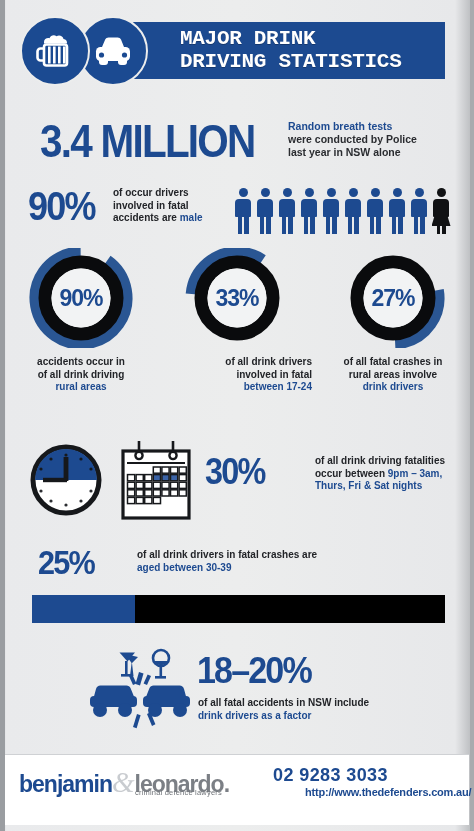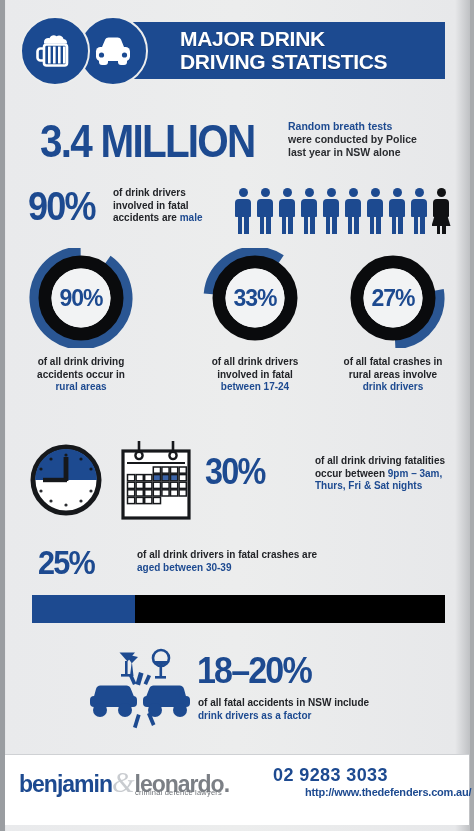--- a/index.html
+++ b/index.html
@@ -20,21 +20,21 @@
   
   .header{position:relative;height:100px;}
   .hdr-banner{
     position:absolute; left:110px; top:22px; width:335px; height:57px;
     background:linear-gradient(to right,#1d4a8f 0%,#1b4party 0%,#1b4585 60%,#194080 100%);
     background:#1c4a90;
   }
   .hdr-title{
     position:absolute;left:70px;top:5px;color:#ffffff;
     font-size:21px;line-height:23px;font-weight:bold;letter-spacing:-0.3px;
-    font-family:Liberation Sans, sans-serif;
+    font-family:Liberation Mono, monospace;
     text-shadow:0 1px 0 rgba(0,0,0,.25);
   }
   .circ{
     position:absolute;border-radius:50%;background:#1b4a91;
     display:flex;align-items:center;justify-content:center;
   }
   .circ.beer{left:20px;top:16px;width:70px;height:70px;z-index:3;border:2px solid #eceded;}
   .circ.car{left:78px;top:16px;width:70px;height:70px;z-index:2;border:2px solid #eceded;}
 
   
@@ -163,21 +163,21 @@
     <div class="million-cap">
       <div class="l1">Random breath tests</div>
       <div class="l2">were conducted by Police</div>
       <div class="l2">last year in NSW alone</div>
     </div>
   </div>
 
   <div class="row-male">
     <div class="big-num male-num">90%</div>
     <div class="cap male-cap">
-      <div>of drink drivers</div>
+      <div>of occur drivers</div>
       <div>involved in fatal</div>
       <div><span>accidents are </span><span class="hi">male</span></div>
     </div>
     <div class="people" id="people">
         <div class="person m">
           <span class="p-head"></span>
           <span class="p-body"></span>
           <span class="p-legL"></span>
           <span class="p-legR"></span>
         </div>
@@ -243,26 +243,26 @@
       <div class="donut-col" style="left: 6px;">
         <div class="donut-wrap">
           <svg class="donut-svg" width="108" height="100" viewBox="0 0 108 100">
             <circle cx="54" cy="50" r="44" fill="none" stroke="#2a5693" stroke-width="15" stroke-dasharray="248.8141381643116 276.46015351590177" transform="rotate(-55 54 50)"></circle>
             <circle cx="54" cy="50" r="36" fill="none" stroke="#0a0b0d" stroke-width="13"></circle>
             <circle cx="54" cy="50" r="29.5" fill="#f2f3f4"></circle>
           </svg>
           <div class="donut-label">90%</div>
         </div>
         <div class="donut-cap">
+          <div>accidents occur in</div>
           <div>of all drink driving</div>
-          <div>accidents occur in</div>
           <div class="blue">rural areas</div>
         </div>
       </div>
-      <div class="donut-col" style="left: 180px;">
+      <div class="donut-col" style="left: 162px; text-align: right;">
         <div class="donut-wrap">
           <svg class="donut-svg" width="108" height="100" viewBox="0 0 108 100">
             <circle cx="54" cy="50" r="44" fill="none" stroke="#2a5693" stroke-width="15" stroke-dasharray="91.23185066024759 276.46015351590177" transform="rotate(185 54 50)"></circle>
             <circle cx="54" cy="50" r="36" fill="none" stroke="#0a0b0d" stroke-width="13"></circle>
             <circle cx="54" cy="50" r="29.5" fill="#f2f3f4"></circle>
           </svg>
           <div class="donut-label">33%</div>
         </div>
         <div class="donut-cap">
           <div>of all drink drivers</div>

